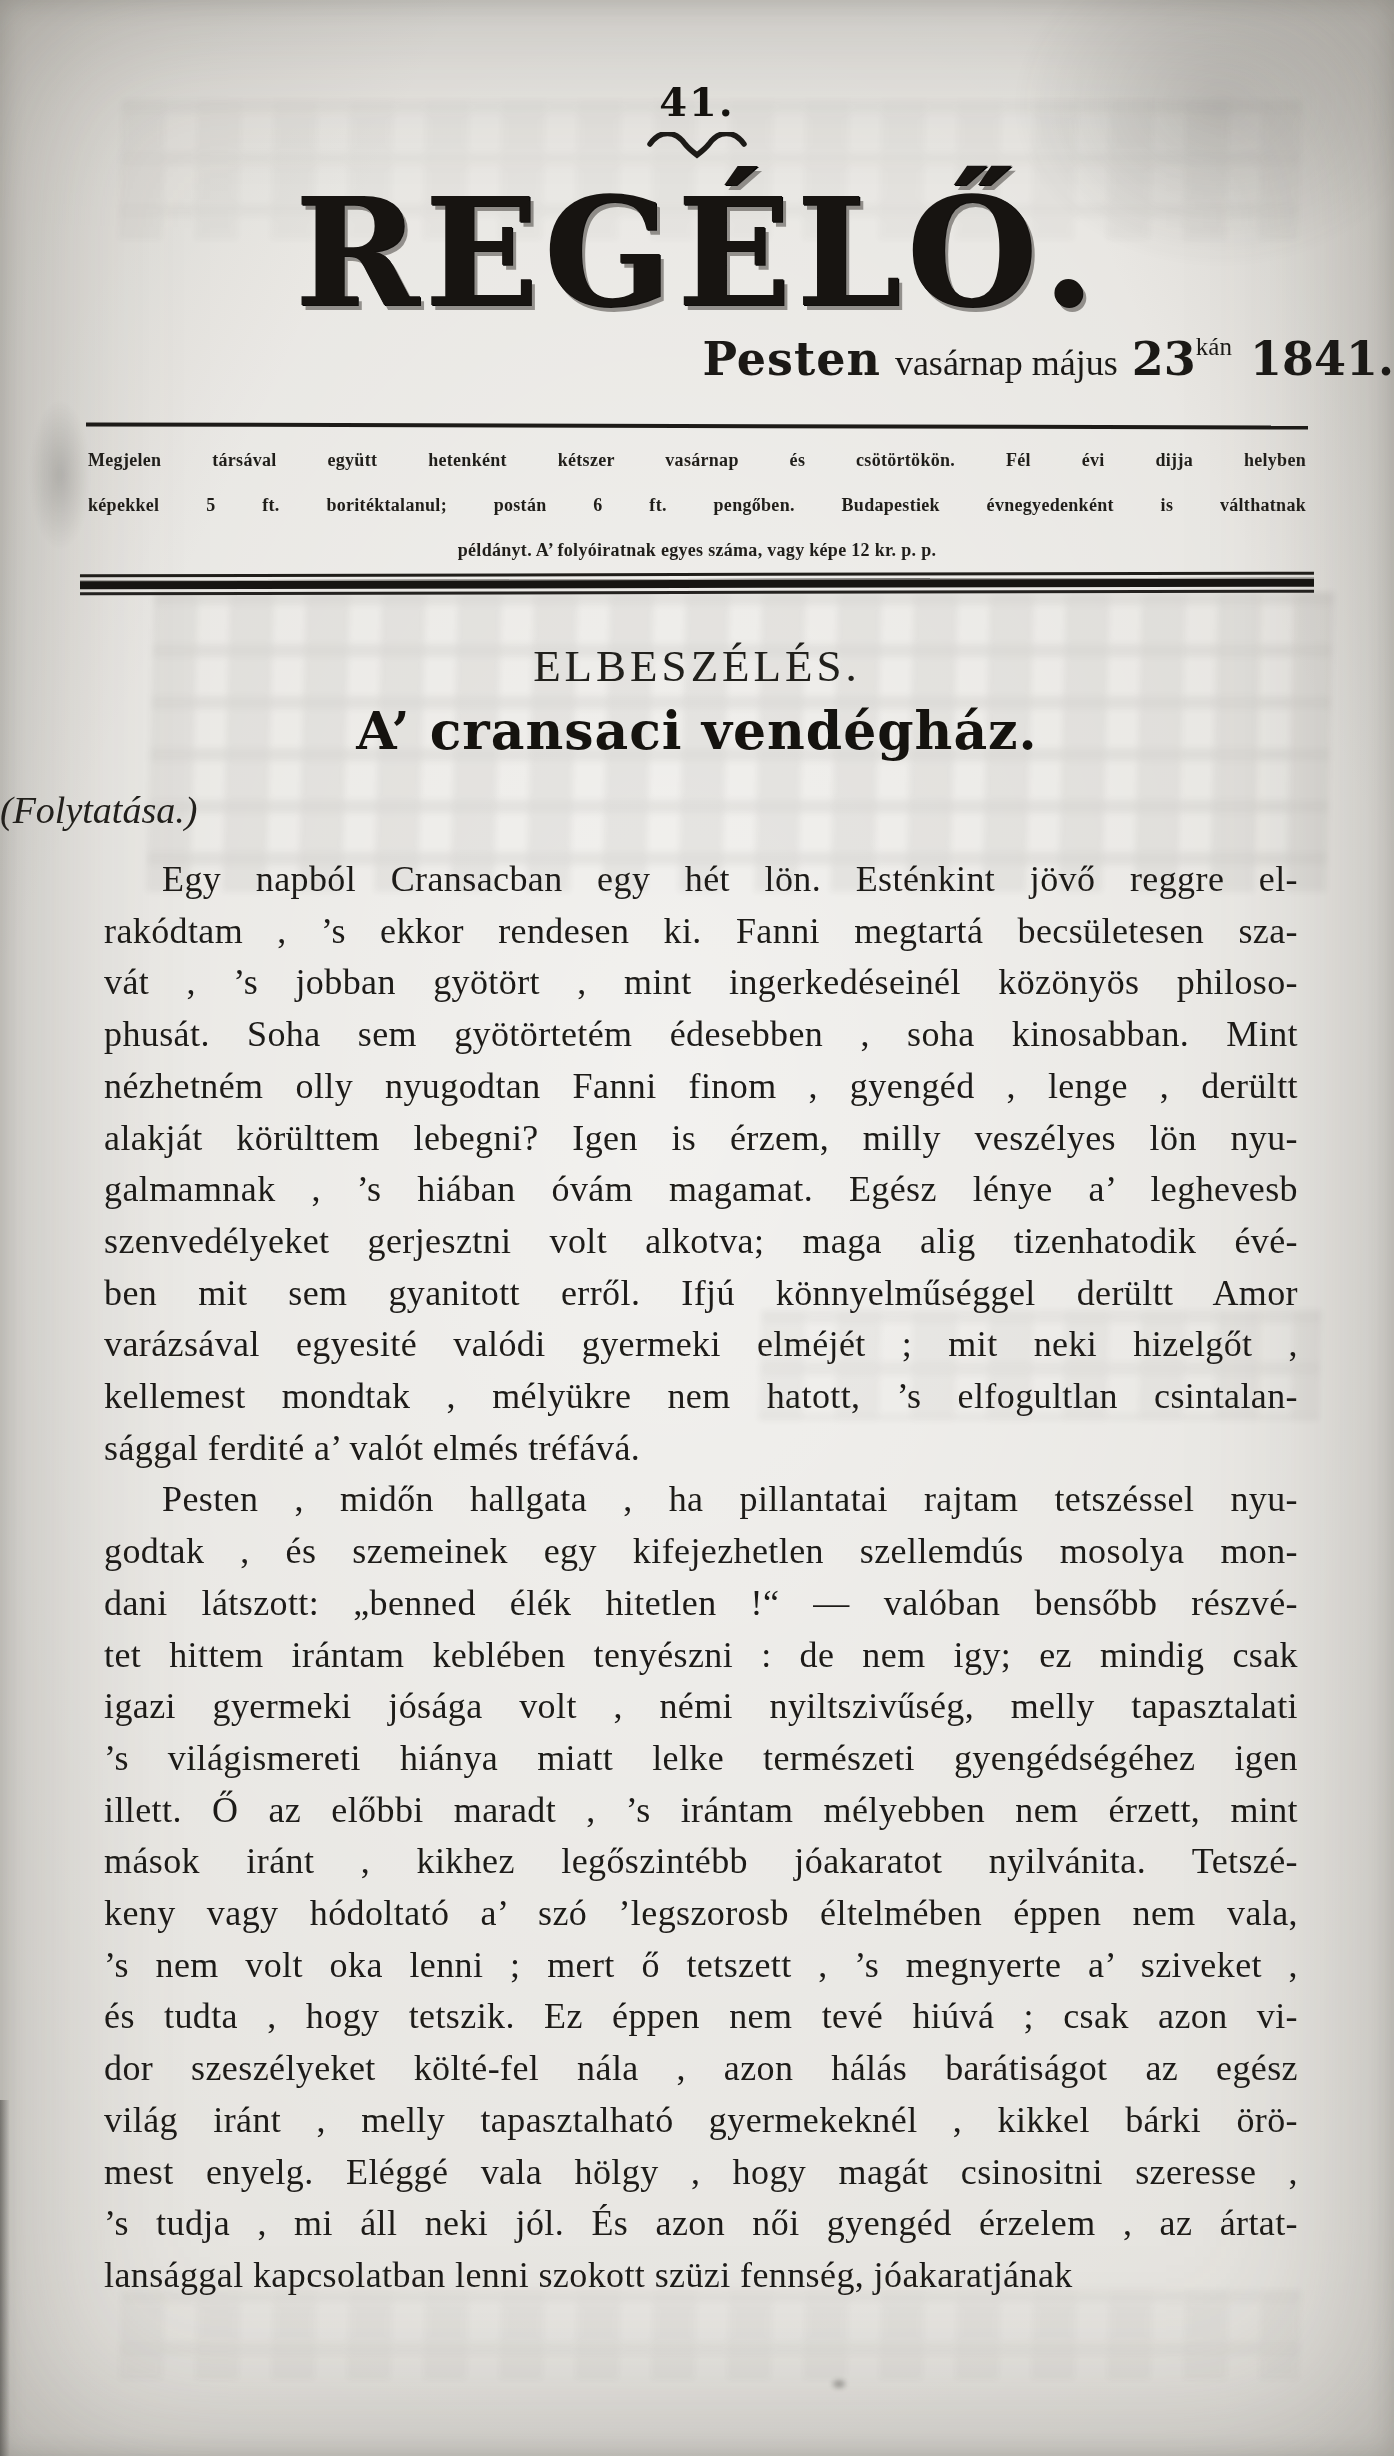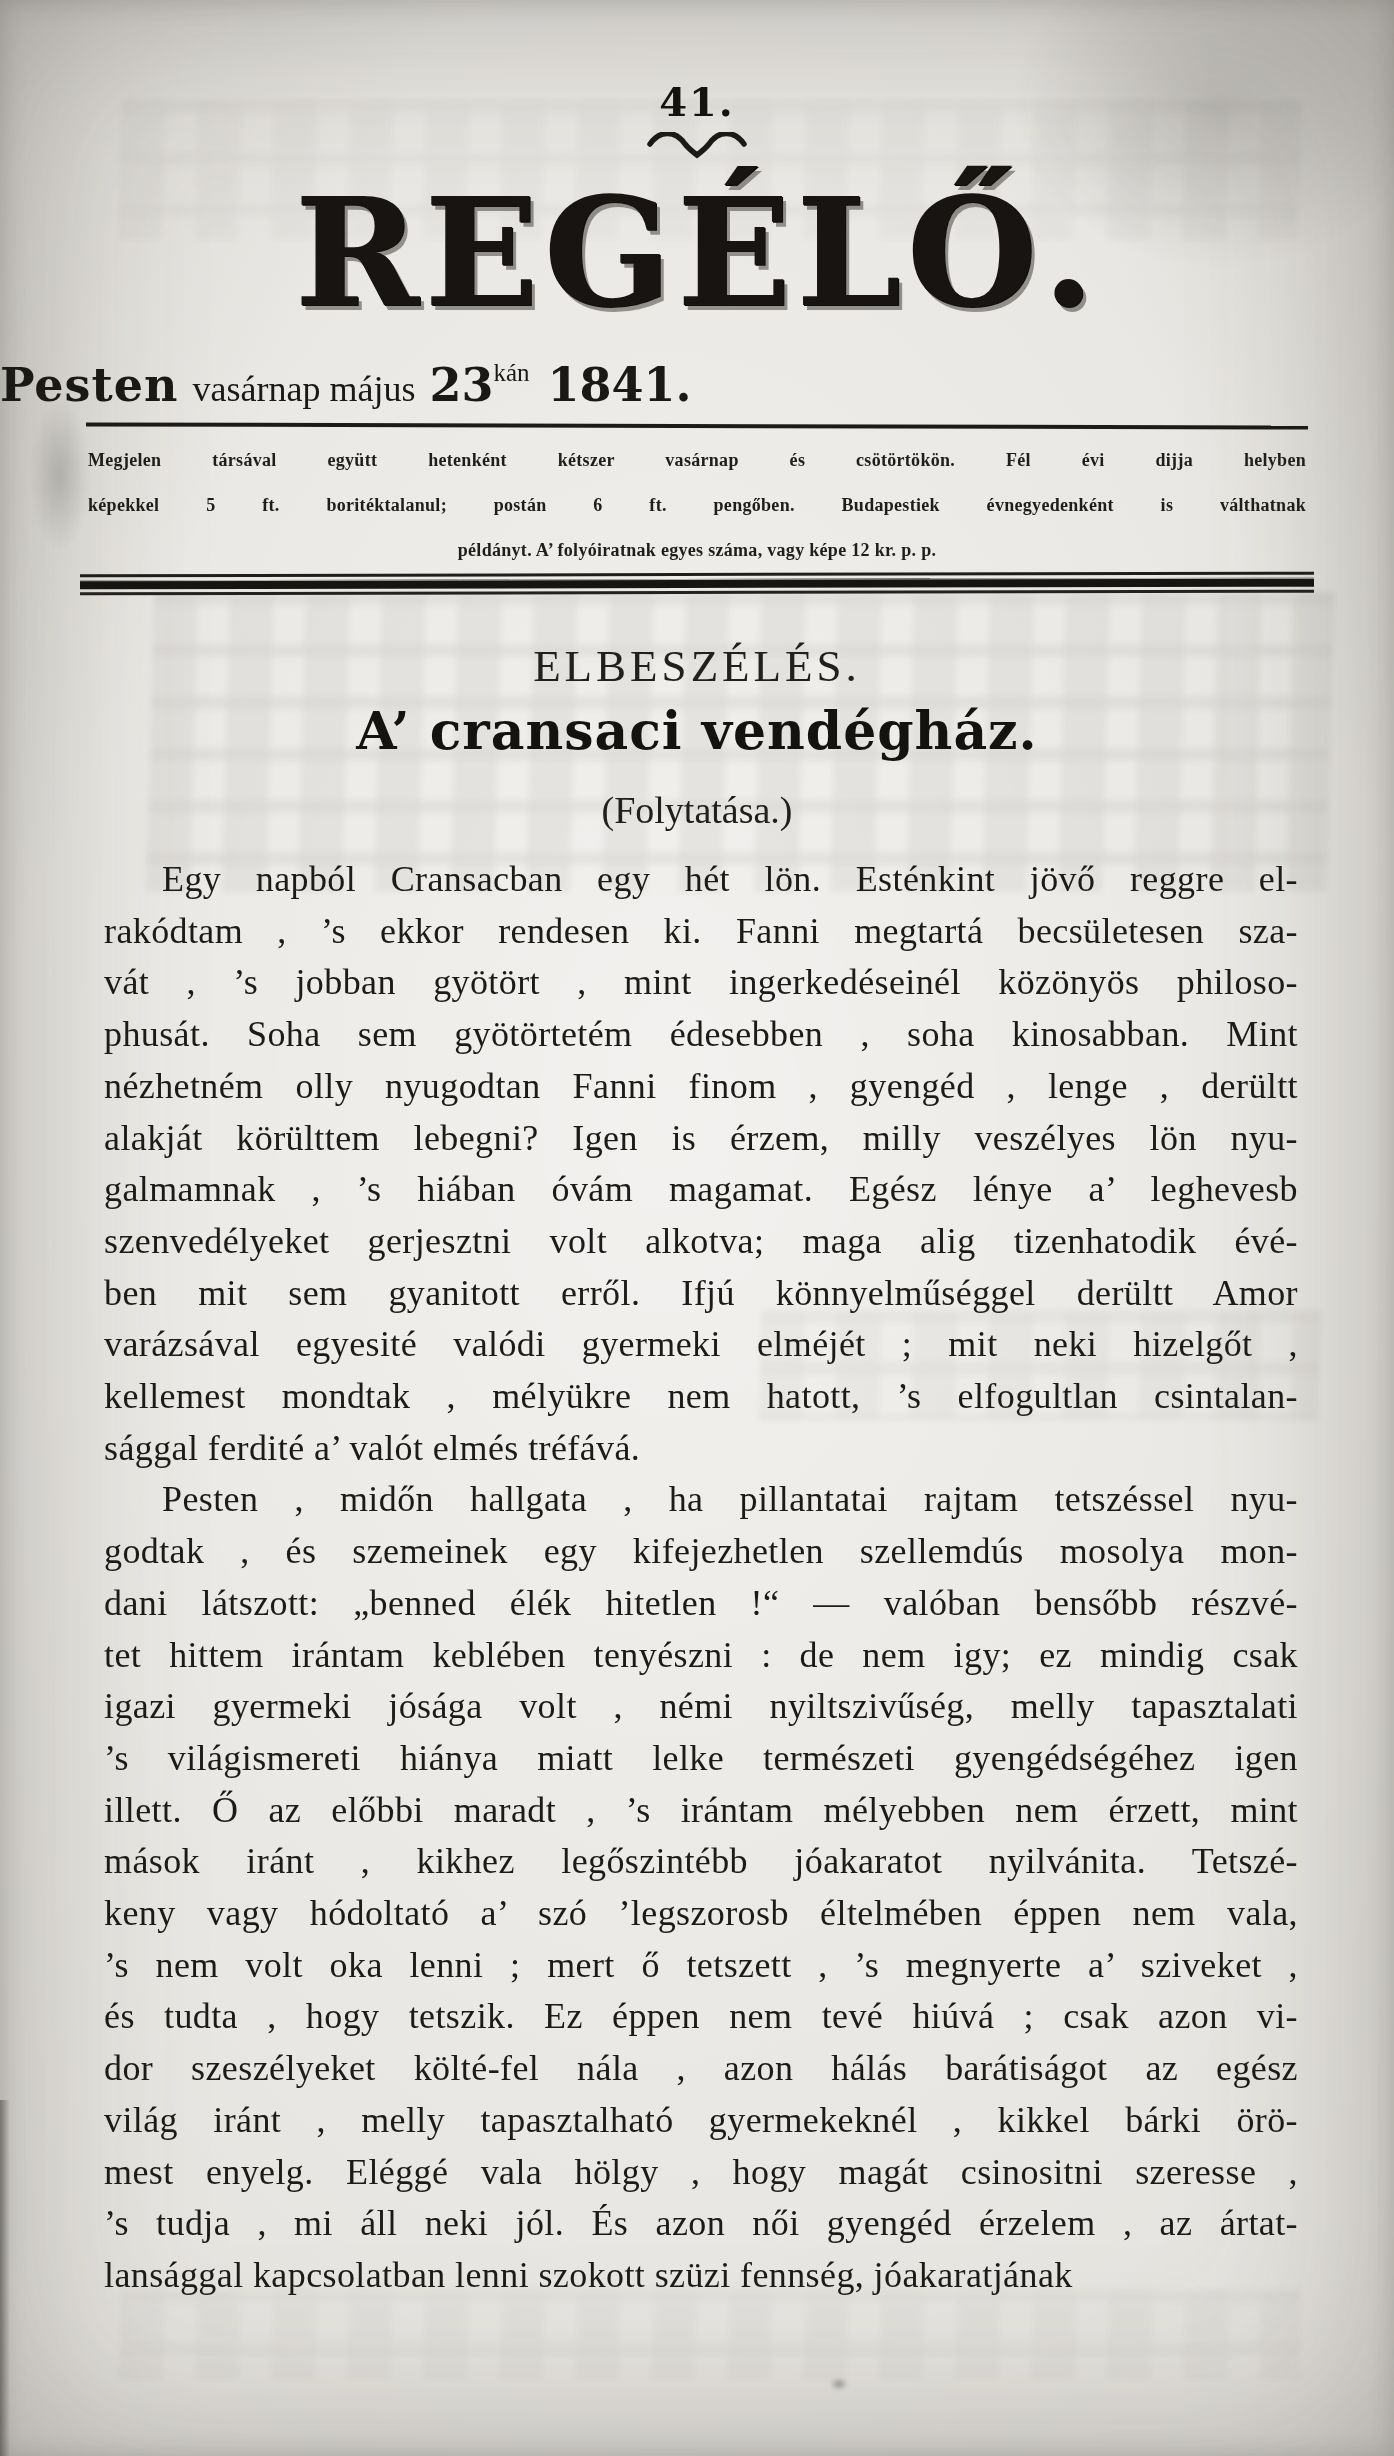--- a/index.html
+++ b/index.html
@@ -56,22 +56,22 @@
     text-align: center;
     font-family: "DejaVu Serif", serif;
     font-weight: bold;
     font-size: 150px; line-height: 1.18;
     letter-spacing: 5px;
     color: #171411;
     text-shadow: 4px 5px 0 rgba(40,36,30,.45), 1px 1px 0 #000;
   }
 
   .dateline {
-    position: absolute; top: 358px; left: 0; width: 100%;
-    text-align: left; white-space: nowrap;
+    position: absolute; top: 332px; left: 0; width: 100%;
+    text-align: right; white-space: nowrap;
     font-size: 36px; color: #1b1916;
   }
   .dateline .dl-city  { font-family: "DejaVu Serif", serif; font-weight: bold; font-size: 46px; letter-spacing: 1px; }
   .dateline .dl-mid   { margin: 0 14px; }
   .dateline .dl-day   { font-family: "DejaVu Serif", serif; font-weight: bold; font-size: 46px; }
   .dateline .dl-sup   { font-size: 25px; vertical-align: 20px; }
   .dateline .dl-year  { font-family: "DejaVu Serif", serif; font-weight: bold; font-size: 46px; margin-left: 18px; }
 
   .rule-thin {
     position: absolute; top: 424px; left: 86px; width: 1222px; height: 4px;
@@ -99,22 +99,22 @@
     font-size: 45px; letter-spacing: 4px; color: #21201c;
   }
   .story-title {
     position: absolute; top: 700px; left: 0; width: 100%;
     text-align: center;
     font-family: "DejaVu Serif", serif;
     font-weight: bold; font-size: 52px; letter-spacing: 1px; color: #15130f;
   }
   .continuation {
     position: absolute; top: 788px; left: 0; width: 100%;
-    text-align: center;
-    font-size: 38px; color: #22201c;
+    text-align: left;
+    font-style: italic; font-size: 38px; color: #22201c;
   }
 
   
   .story-body {
     position: absolute; top: 854px; left: 104px; width: 1194px;
     font-size: 36px; line-height: 51.7px; color: #1d1b18;
     letter-spacing: .4px;
   }
   .story-body .bline { text-align: justify; text-align-last: justify; white-space: normal; }
   .story-body .bline.indent { text-indent: 58px; }

